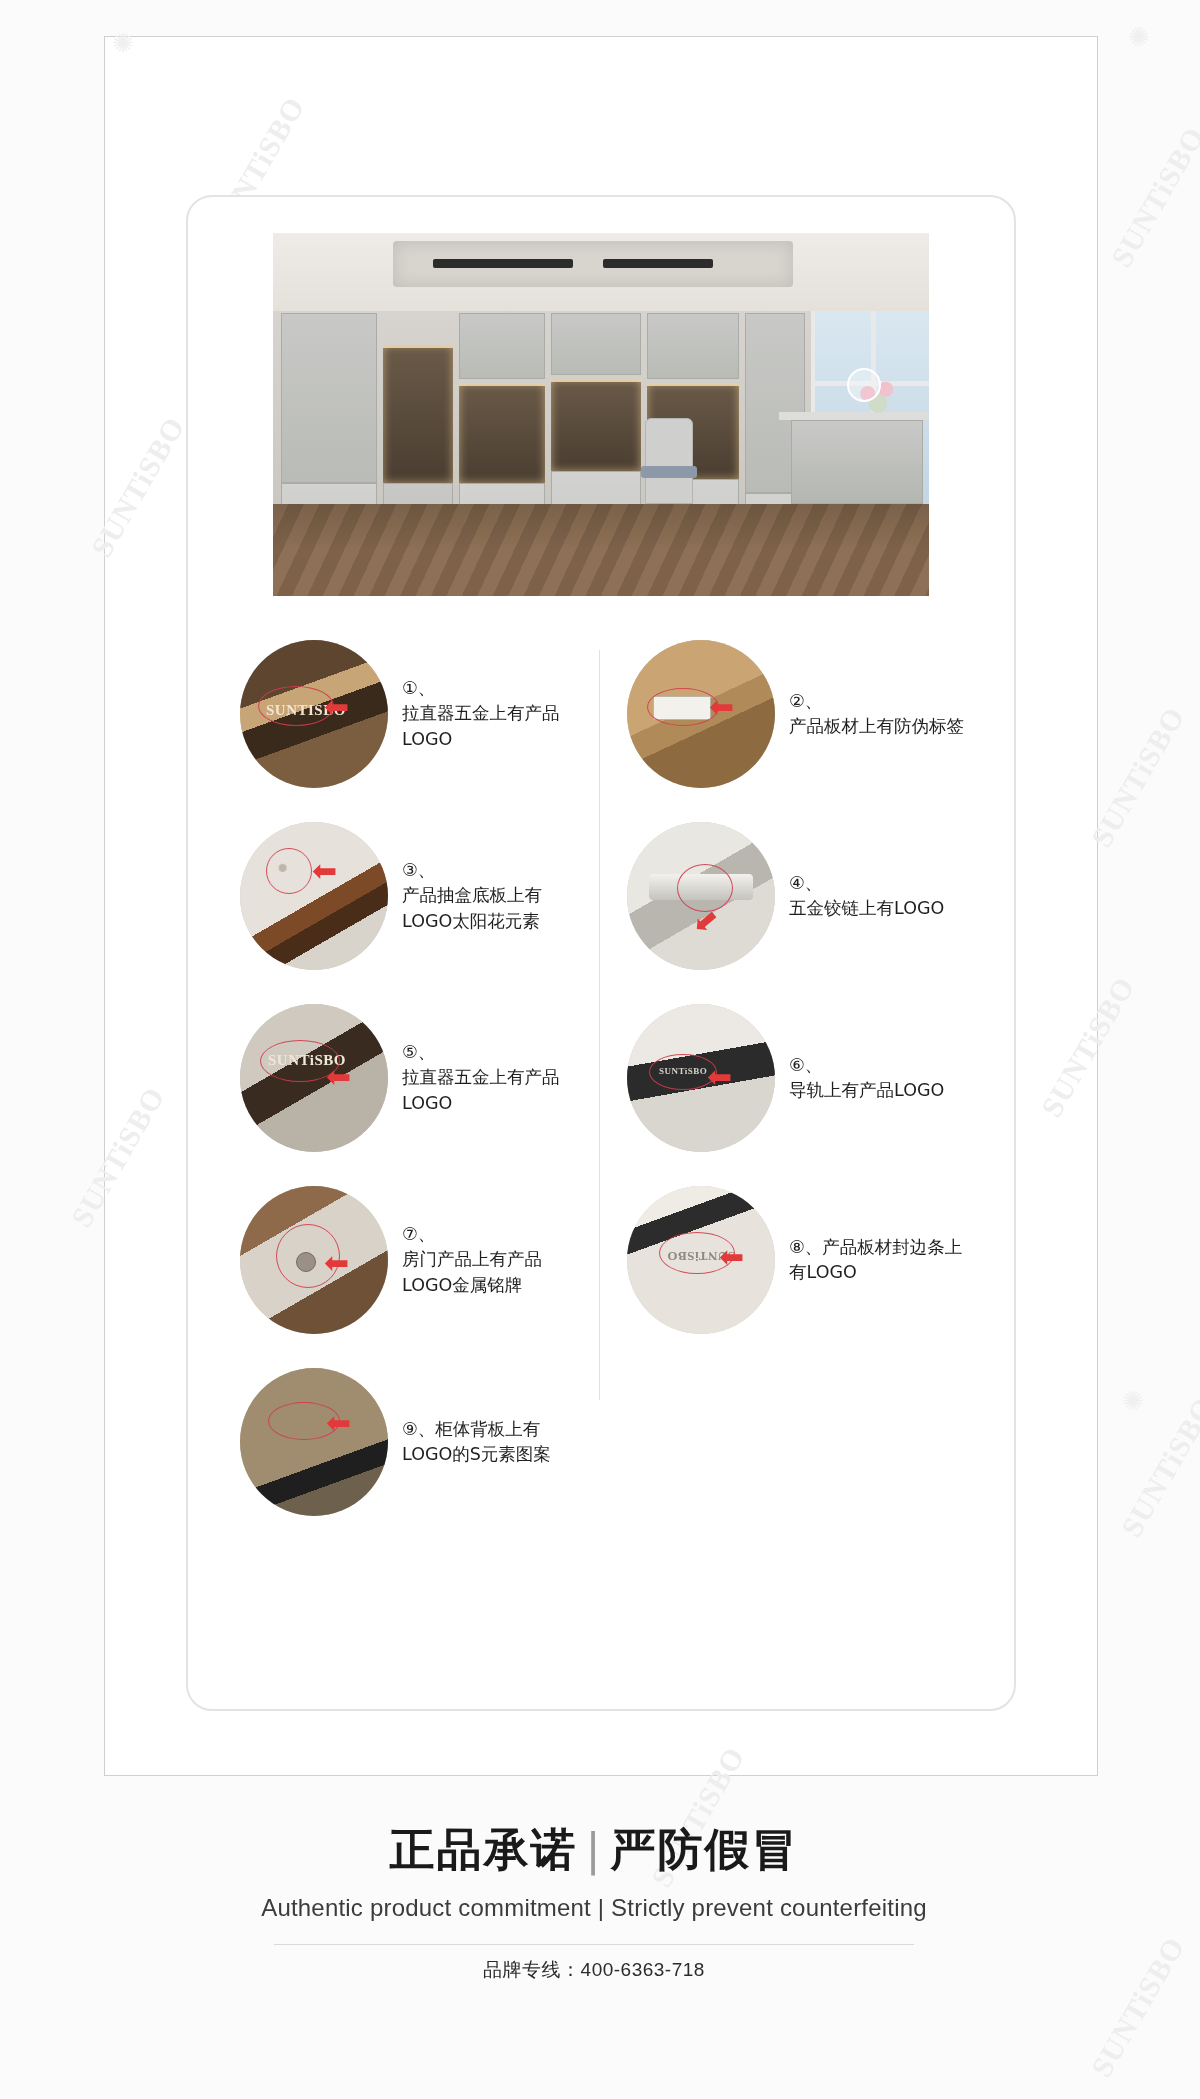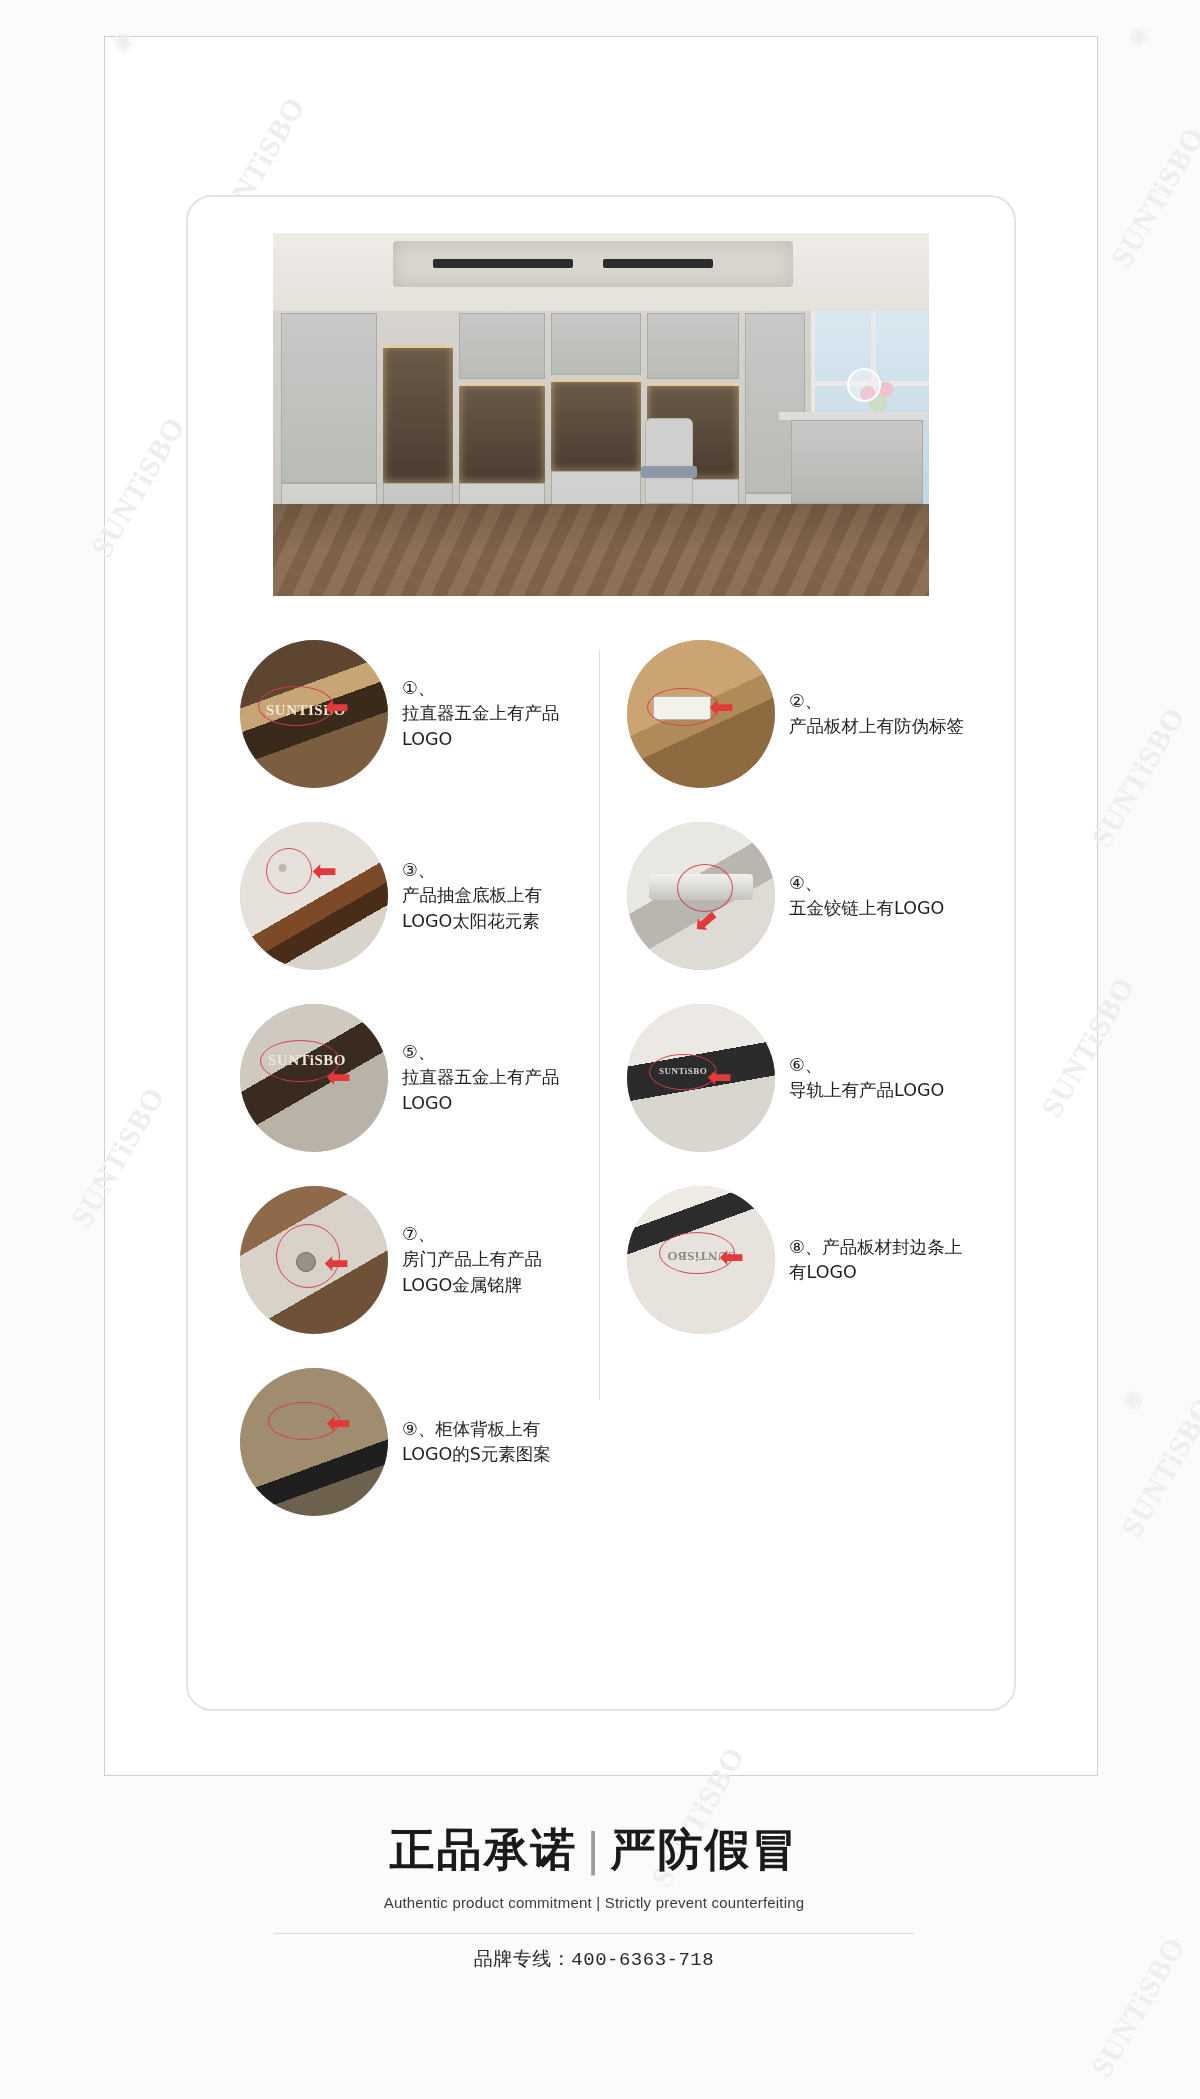--- a/index.html
+++ b/index.html
@@ -288,33 +288,33 @@
   
   .footer { position: absolute; left:0; right:12px; top:1820px; text-align:center; z-index:10; }
   .footer-cn {
     font-family: "DejaVu Sans", "Liberation Sans", sans-serif;
     font-size: 45px; font-weight: bold; color:#1a1a1a; letter-spacing: 2px;
   }
   .footer-sep { color:#9a9a9a; font-weight: normal; margin: 0 8px; }
   .footer-en {
     margin-top: 14px;
     font-family: "Liberation Sans", sans-serif;
-    font-size: 15px; color:#3c3c3c; letter-spacing:.2px;
+    font-size: 24px; color:#3c3c3c; letter-spacing:.2px;
   }
   .footer-rule {
     width: 640px; height:1px; background:#d9d9d9; margin: 22px auto 0;
   }
   .footer-center {
     margin-top: 26px;
     font-family: "DejaVu Sans", "Liberation Sans", sans-serif;
     font-size: 27px; color:#1f1f1f; letter-spacing: 2px;
   }
   .footer-hotline {
     margin-top: 12px;
-    font-family: Liberation Mono, monospace;
+    font-family: Liberation Sans, sans-serif;
     font-size: 19px; color:#2b2b2b; letter-spacing:.5px;
   }
 </style>
 </head>
 <body>
 
 <div class="page">
 
   <div class="outer-border"></div>
 

